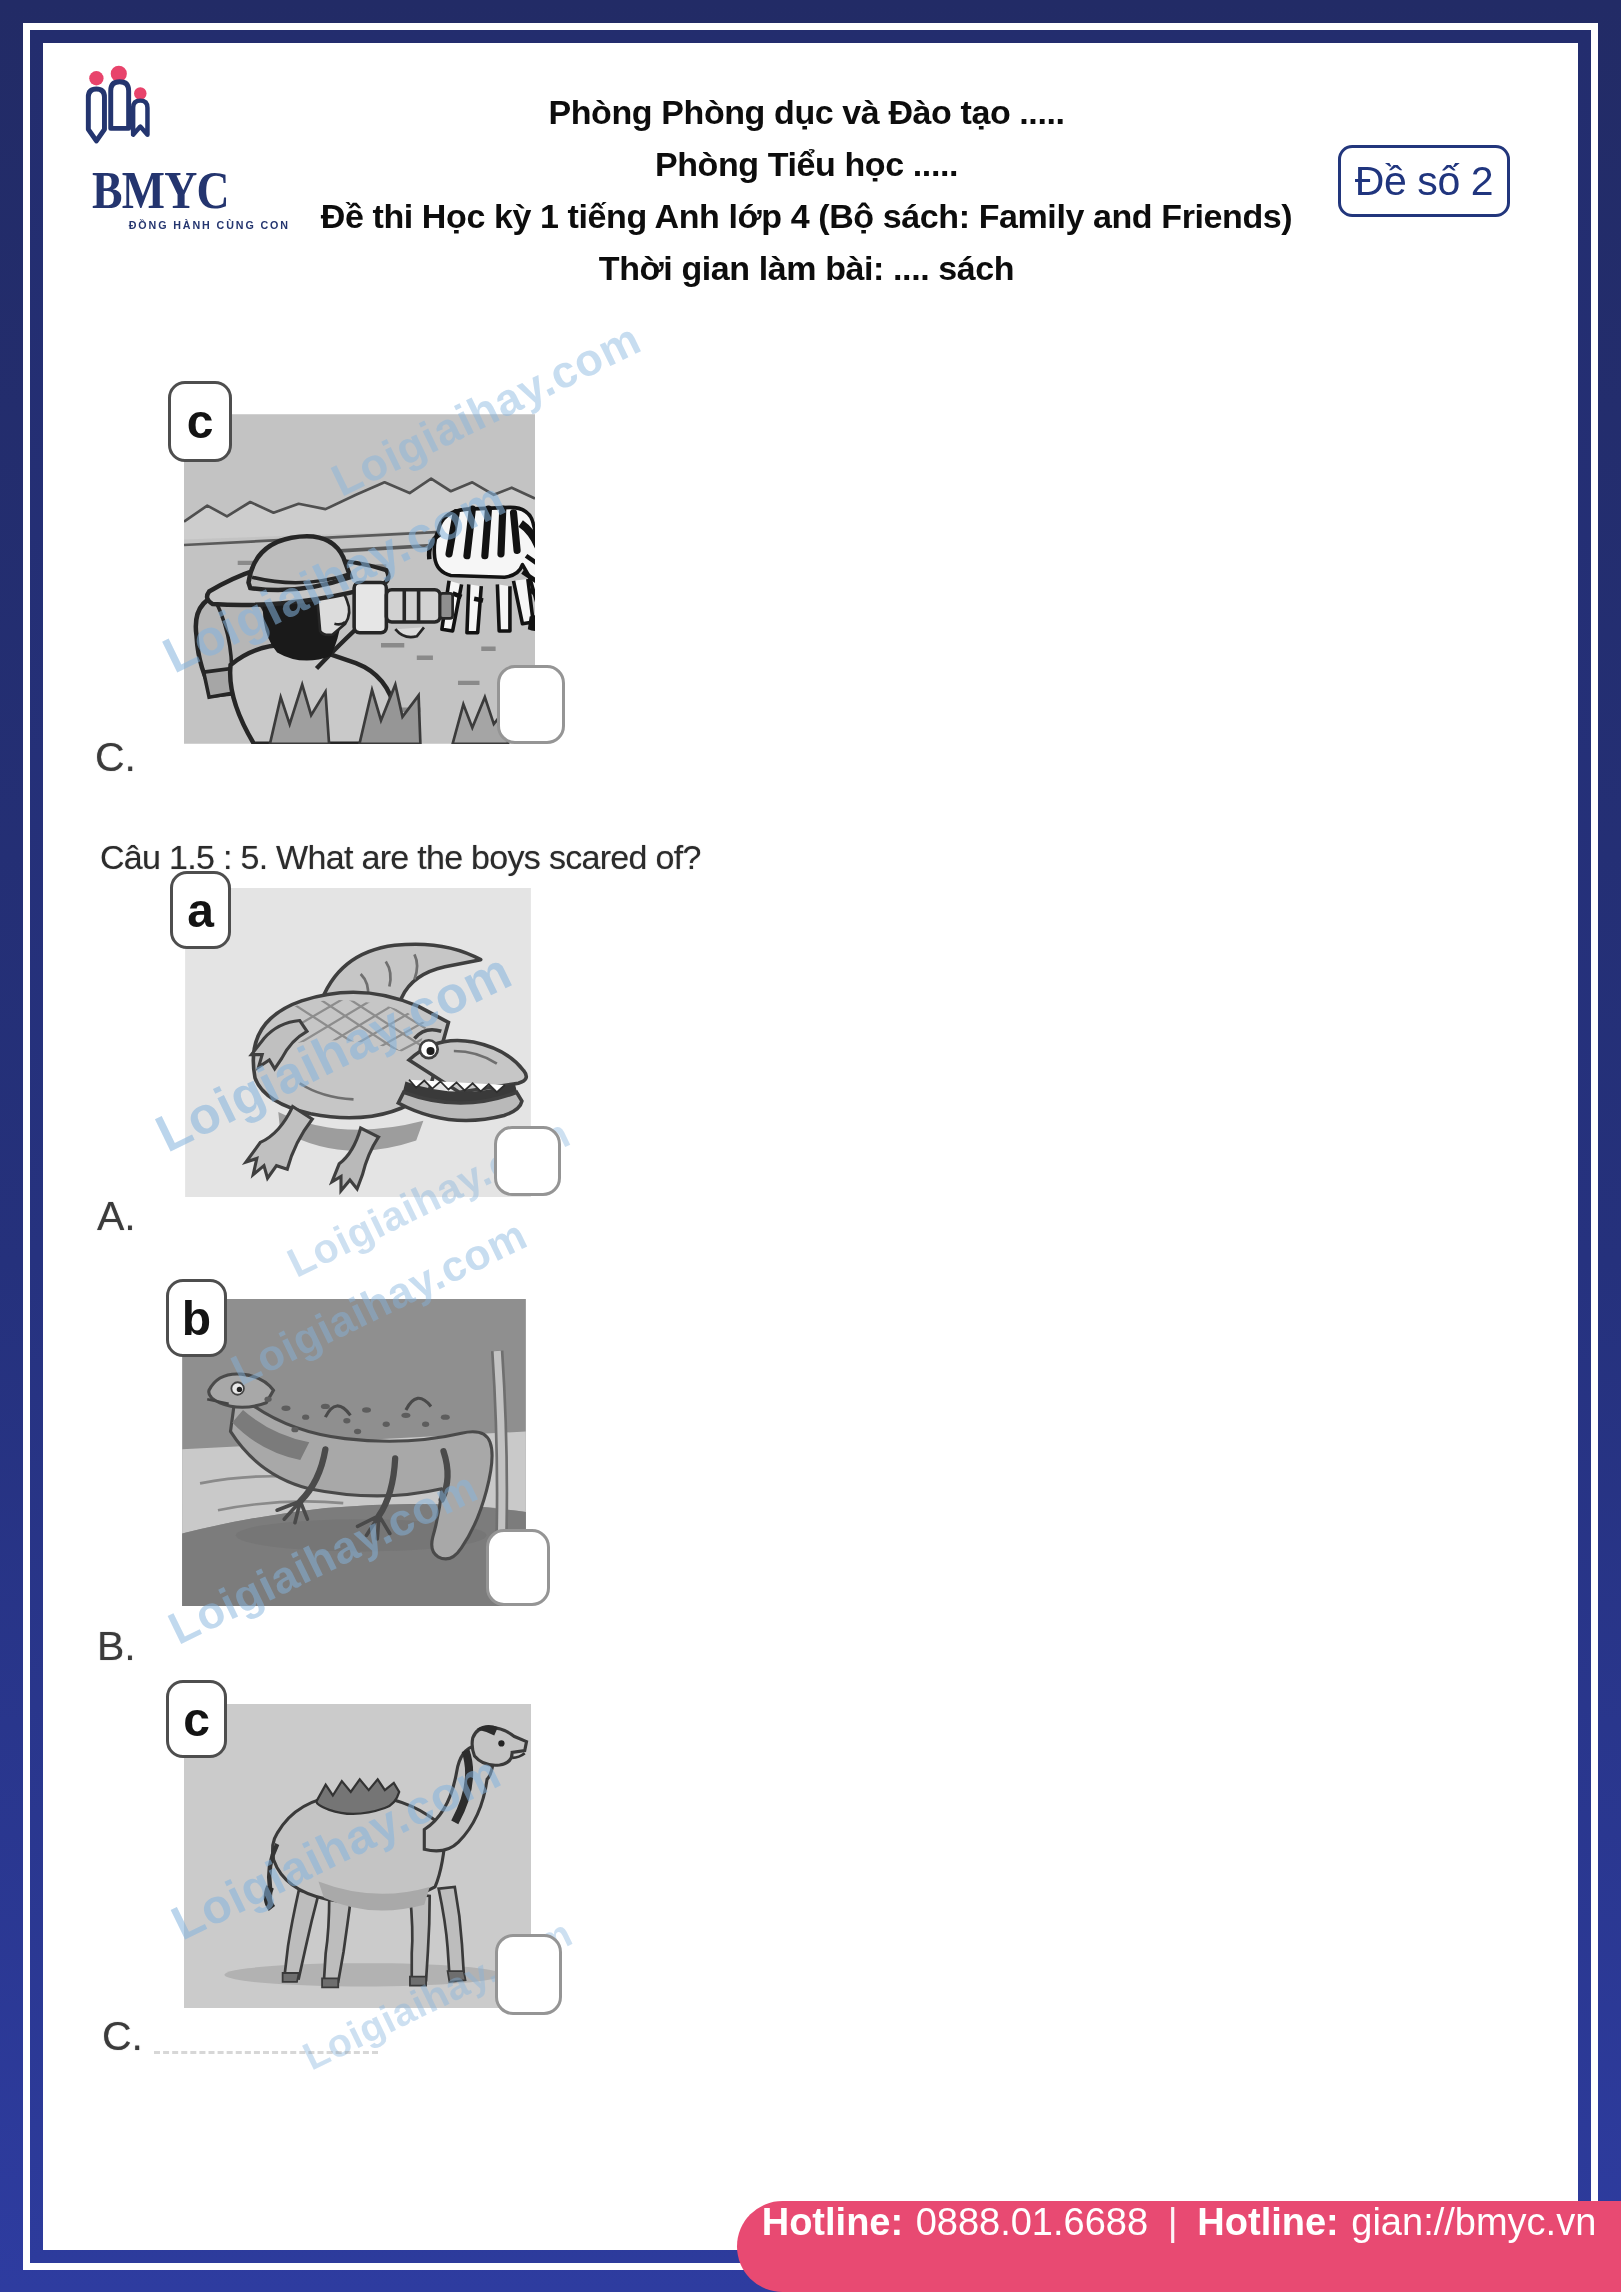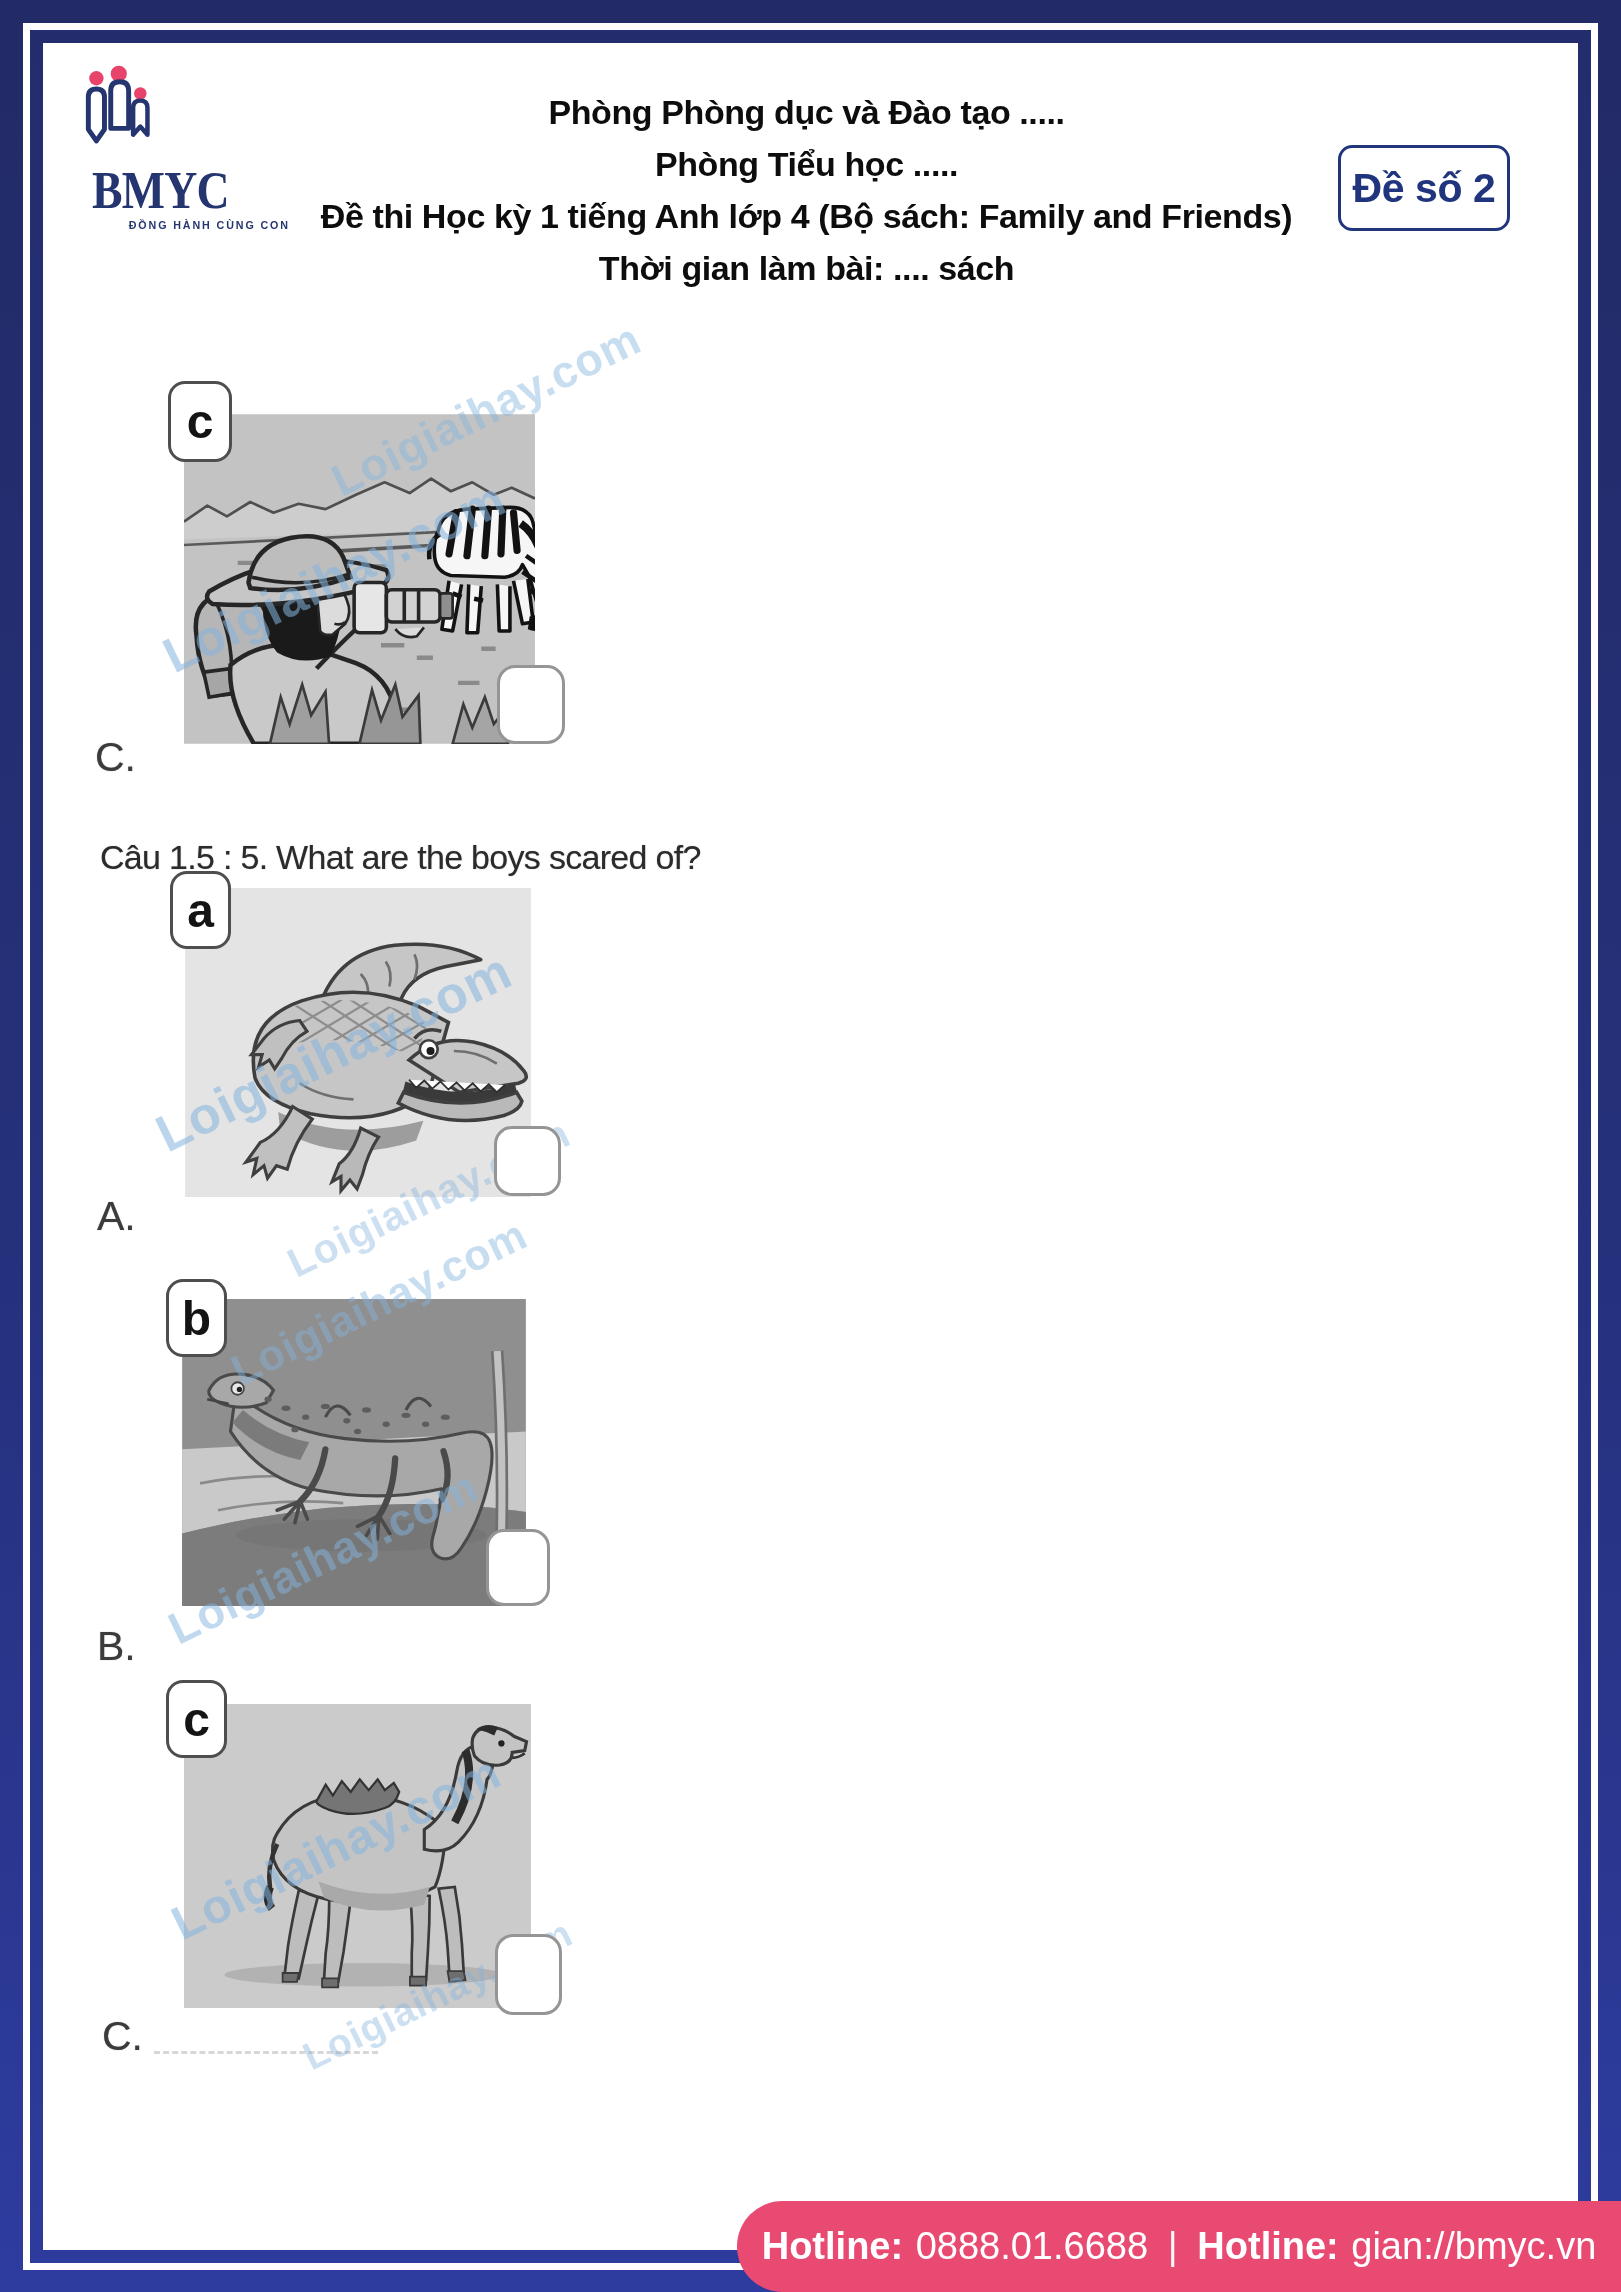--- a/index.html
+++ b/index.html
@@ -22,23 +22,23 @@
   }
   .logo-tagline{font-size:10.7px;font-weight:700;color:#24356f;letter-spacing:1.9px;margin-top:1.8px;padding-left:37px;}
 
   
   .header-block{position:absolute;left:269px;top:86px;width:1075px;text-align:center;color:#0d0d0d;z-index:4;}
   .header-line{font-size:34px;line-height:52px;font-weight:600;letter-spacing:-0.4px;}
   .header-line.bold{font-weight:800;}
 
   
   .exam-badge{
-    position:absolute;left:1338px;top:145px;width:172px;height:86px;box-sizing:border-box;
+    position:absolute;left:1338px;top:145px;width:172px;height:72px;box-sizing:border-box;
     border:3.6px solid #22367c;border-radius:14.3px;display:flex;align-items:center;justify-content:center;
-    font-size:41px;font-weight:700;color:#20357e;z-index:5;letter-spacing:-0.4px;
+    font-size:41px;font-weight:400;color:#20357e;z-index:5;letter-spacing:-0.4px;
   }
 
   
   .figure{position:absolute;z-index:3;}
   .figure svg{display:block;}
   .label-badge{
     position:absolute;box-sizing:border-box;background:#ffffff;border:3.1px solid #4e4e4e;border-radius:17px;
     display:flex;align-items:center;justify-content:center;font-weight:800;font-size:48px;color:#141414;
     z-index:6;
   }
@@ -58,21 +58,21 @@
     position:absolute;left:100px;top:793px;font-size:34px;color:#2b2b2b;letter-spacing:-0.7px;z-index:4;
     text-shadow:0 0 1.1px rgba(60,60,60,.5);white-space:nowrap;margin-top:45px;
   }
   .answer-dashes{
     position:absolute;left:154px;top:2051px;width:224px;border-top:3.6px dashed rgba(140,140,140,.35);z-index:3;
   }
 
   
   .footer-bar{
     position:absolute;left:737px;top:2201px;width:884px;height:91px;background:#e84a72;
-    border-radius:46px 0 0 46px;z-index:20;display:flex;align-items:center;justify-content:center;
+    border-radius:46px 0 0 46px;z-index:20;display:flex;justify-content:center;
     gap:12.5px;color:#ffffff;font-size:38px;white-space:nowrap;
   }
   .footer-bar .f-bold{font-weight:800;}
   .footer-bar .sep{margin:0 7.2px;font-weight:400;opacity:.95;}
 </style>
 </head>
 <body>
 
 <div class="frame-bg"></div>
 <div class="frame-white"></div>

